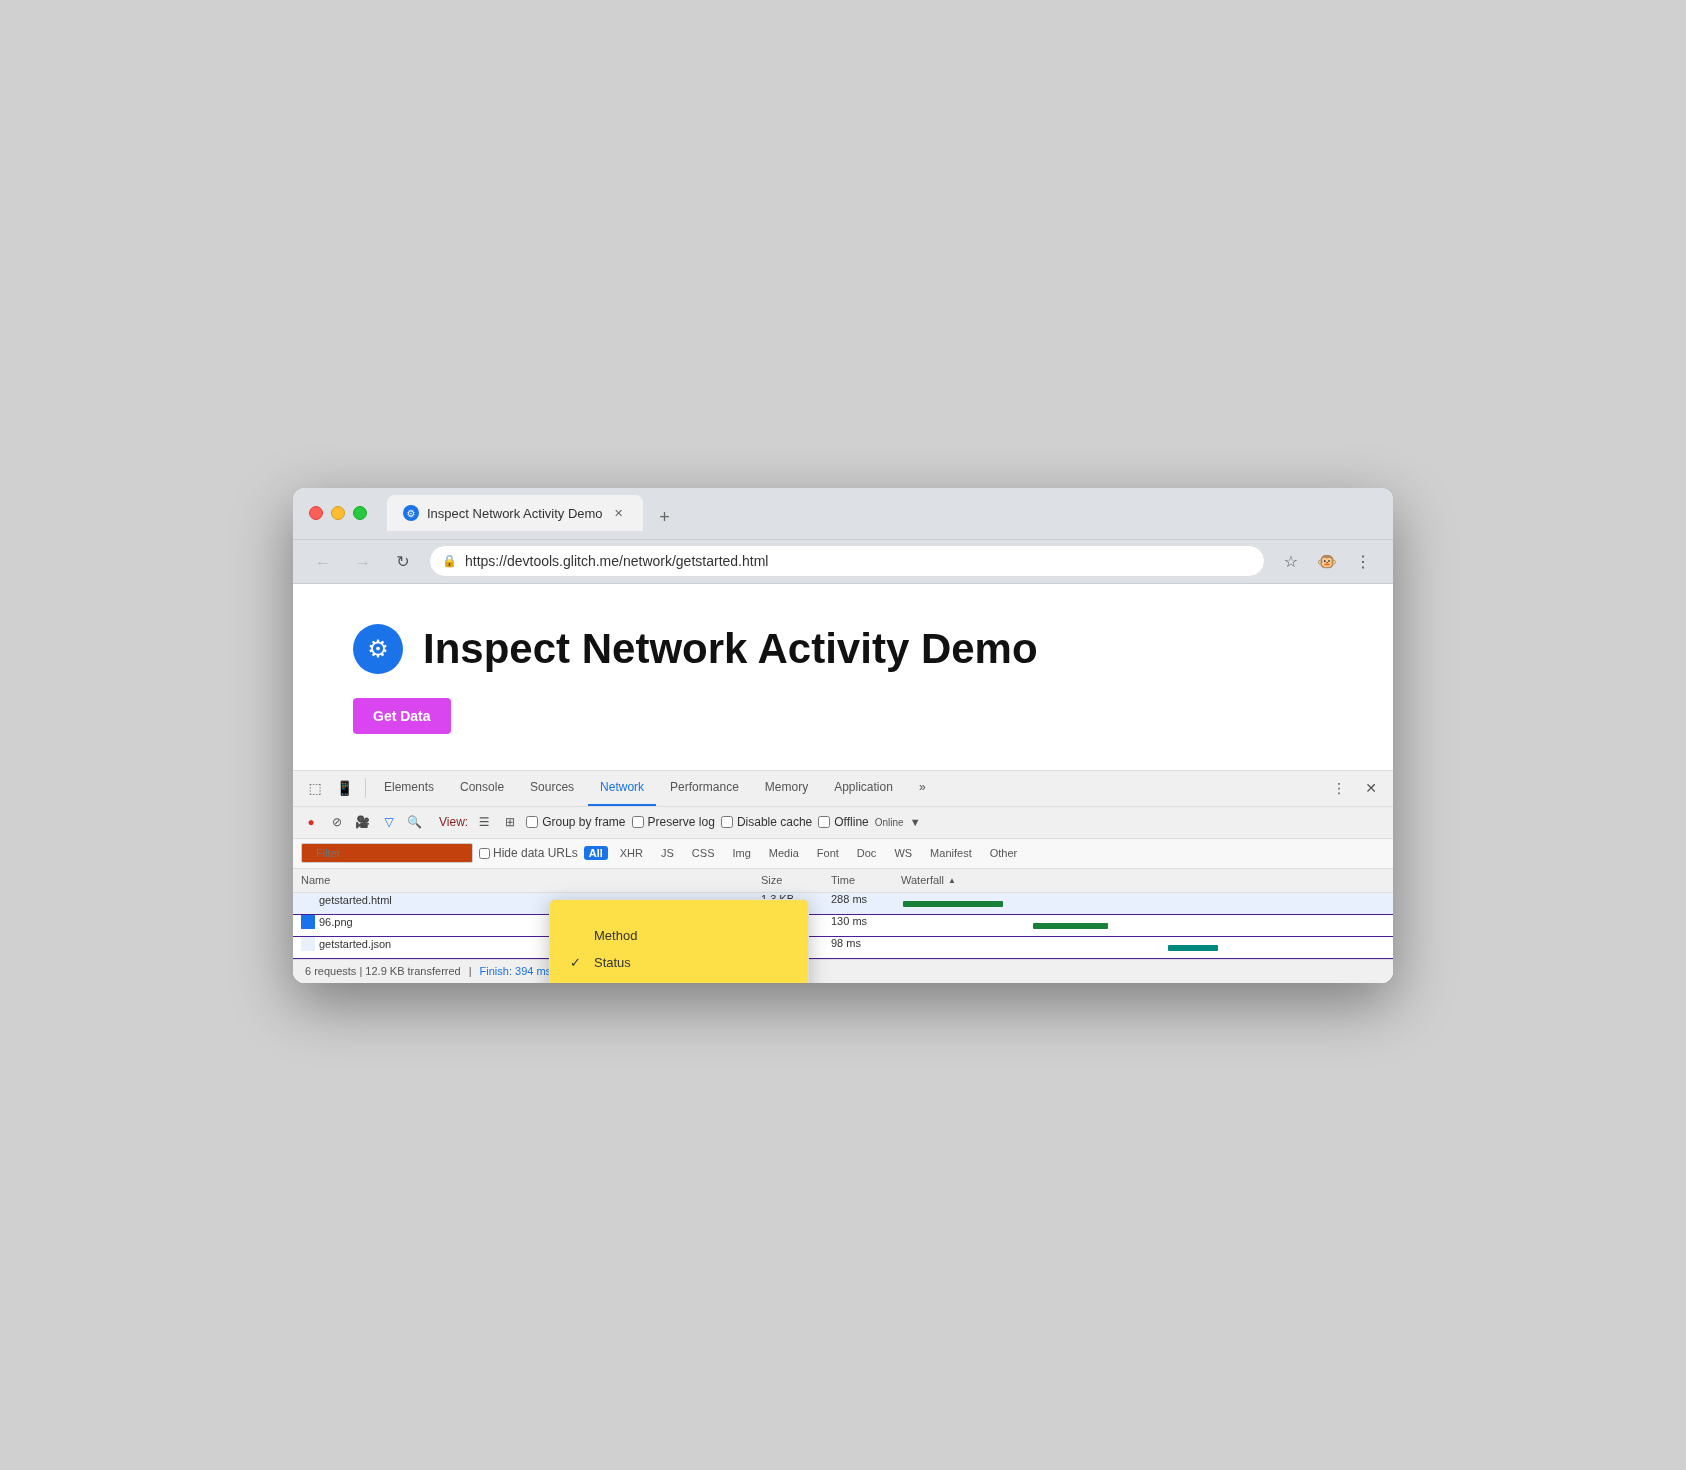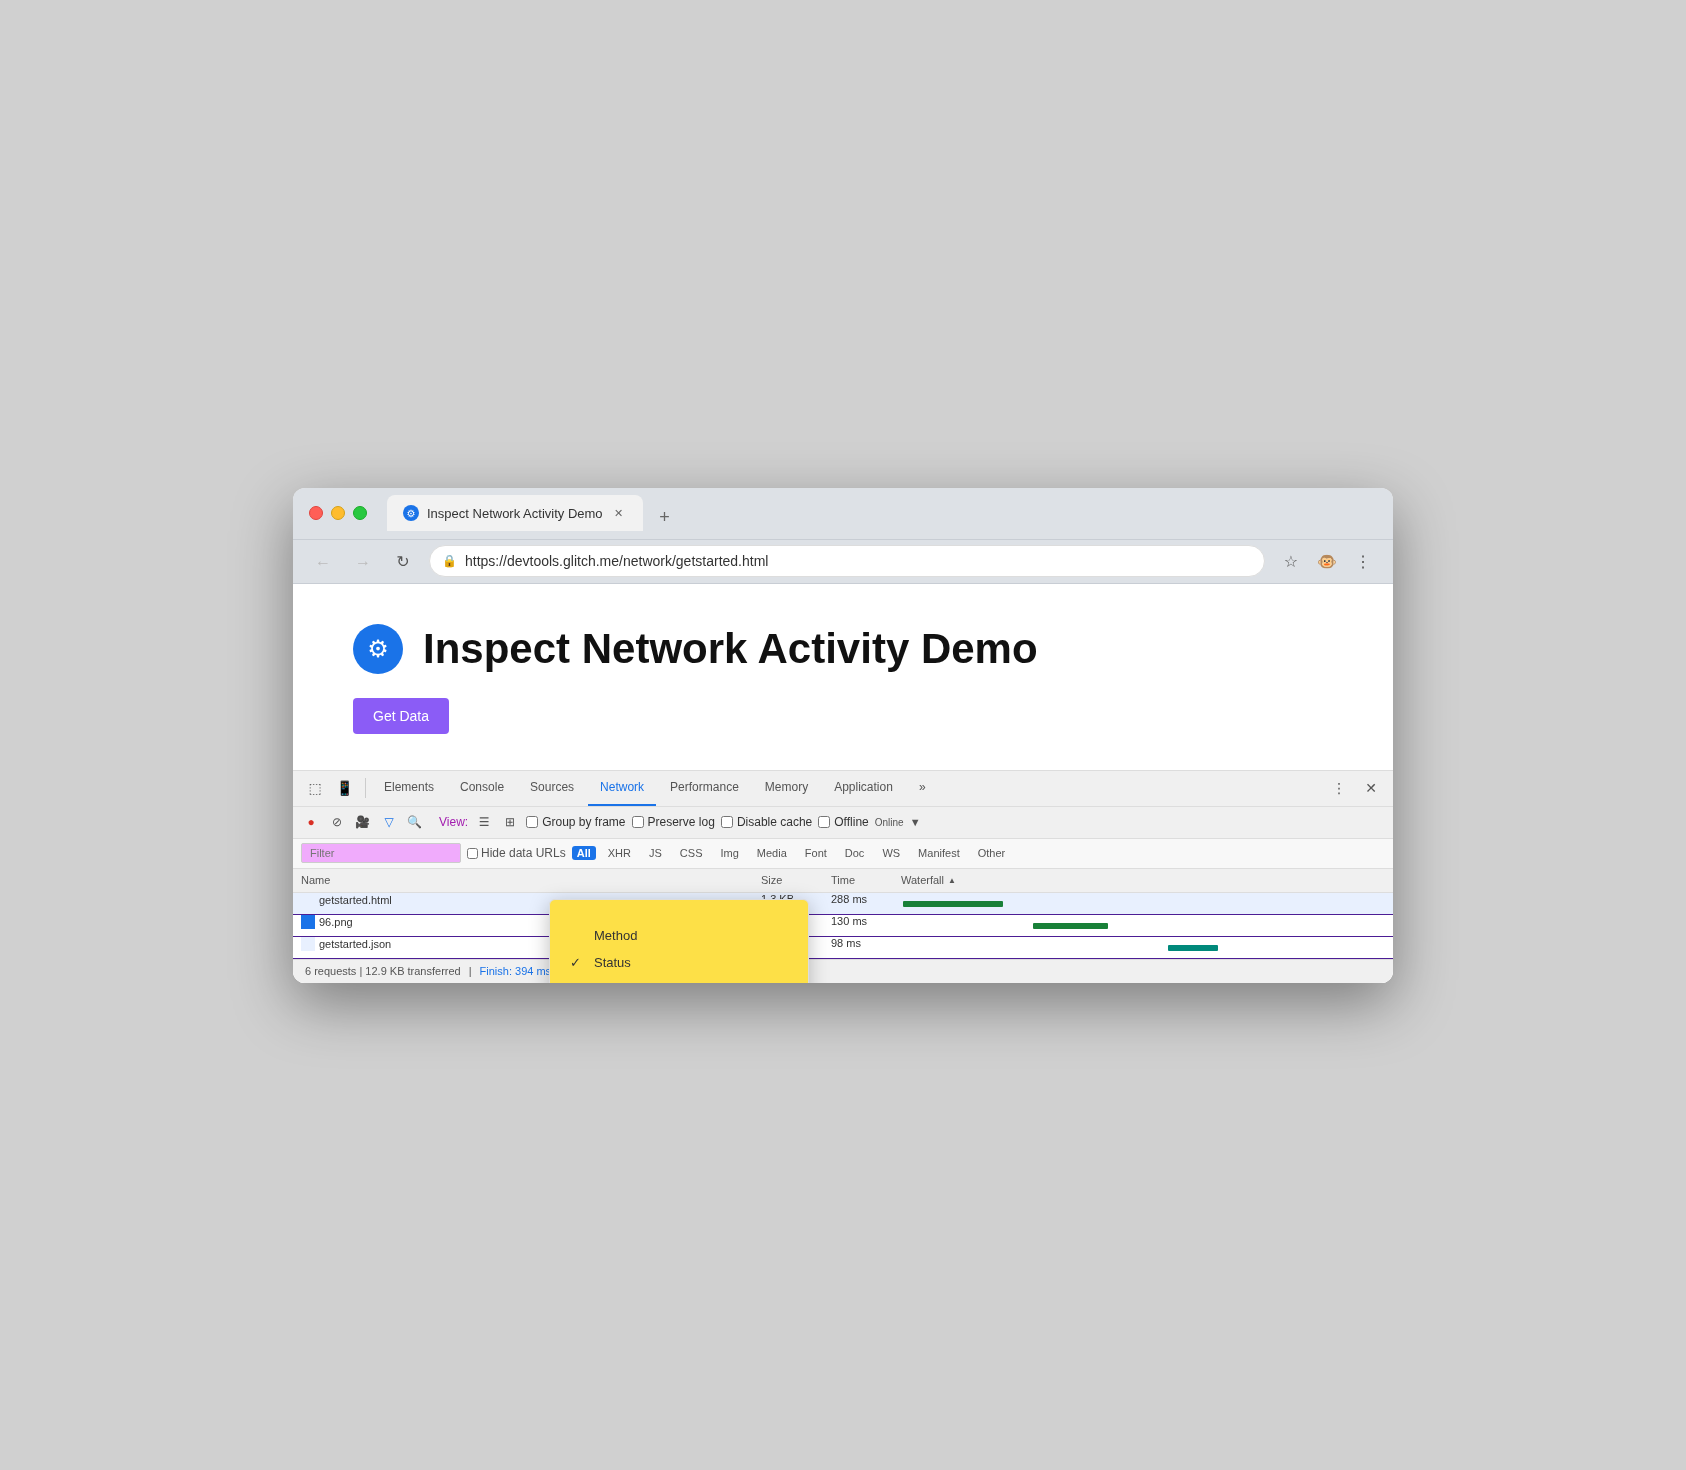--- a/index.html
+++ b/index.html
@@ -209,27 +209,27 @@
       margin-bottom: 24px;
       line-height: 1.6;
     }
 
     .page-subtitle a {
       color: #1a73e8;
       text-decoration: underline;
     }
 
     .get-data-btn {
-      background: #8b5cf6;
+      background: #d946ef;
       color: white;
       border: none;
       border-radius: 4px;
       padding: 10px 20px;
       font-size: 14px;
-      font-weight: 400;
+      font-weight: 700;
       cursor: pointer;
       margin-bottom: 16px;
     }
 
     
     .devtools {
       background: #f8f8f8;
       border-top: 1px solid #ddd;
     }
 
@@ -306,21 +306,21 @@
       color: #555;
       cursor: pointer;
       border-radius: 2px;
     }
 
     .nt-btn.red { color: #d93025; }
     .nt-btn.blue { color: #1a73e8; }
 
     .nt-view-label {
       font-size: 12px;
-      color: #a21caf;
+      color: #7f1d1d;
       margin-left: 8px;
     }
 
     .nt-checkbox-group {
       display: flex;
       align-items: center;
       gap: 4px;
       font-size: 12px;
       color: #333;
     }
@@ -337,23 +337,23 @@
       border-bottom: 1px solid #ddd;
       height: 30px;
       font-size: 12px;
     }
 
     .filter-input {
       flex: 0 0 120px;
       height: 20px;
       border: 1px solid #ccc;
       border-radius: 2px;
-      padding: 0 8px;
+      padding: 0 14px;
       font-size: 11px;
-      background: #f0abfc;
+      background: #c2410c;
     }
 
     .filter-cb {
       display: flex;
       align-items: center;
       gap: 3px;
       color: #555;
     }
 
     .filter-cb input { width: 11px; height: 11px; }

